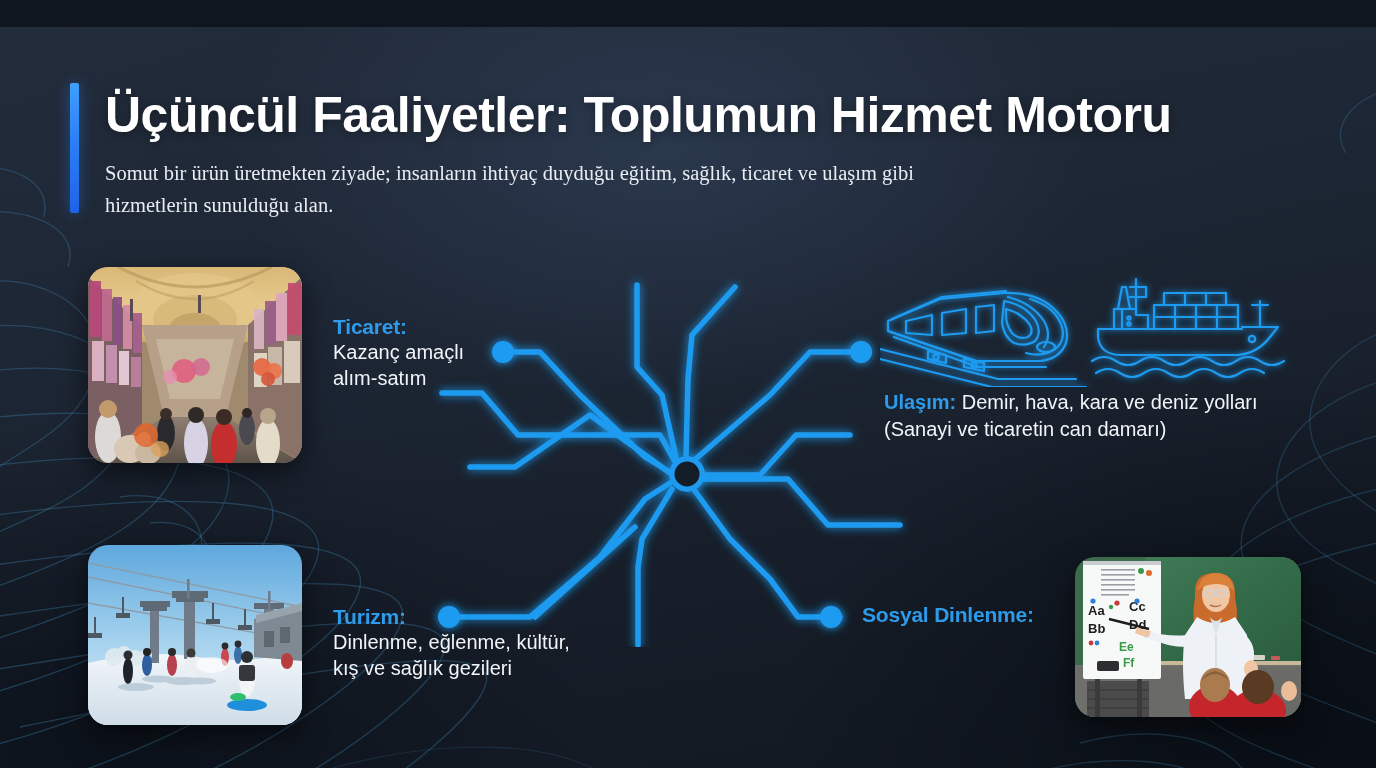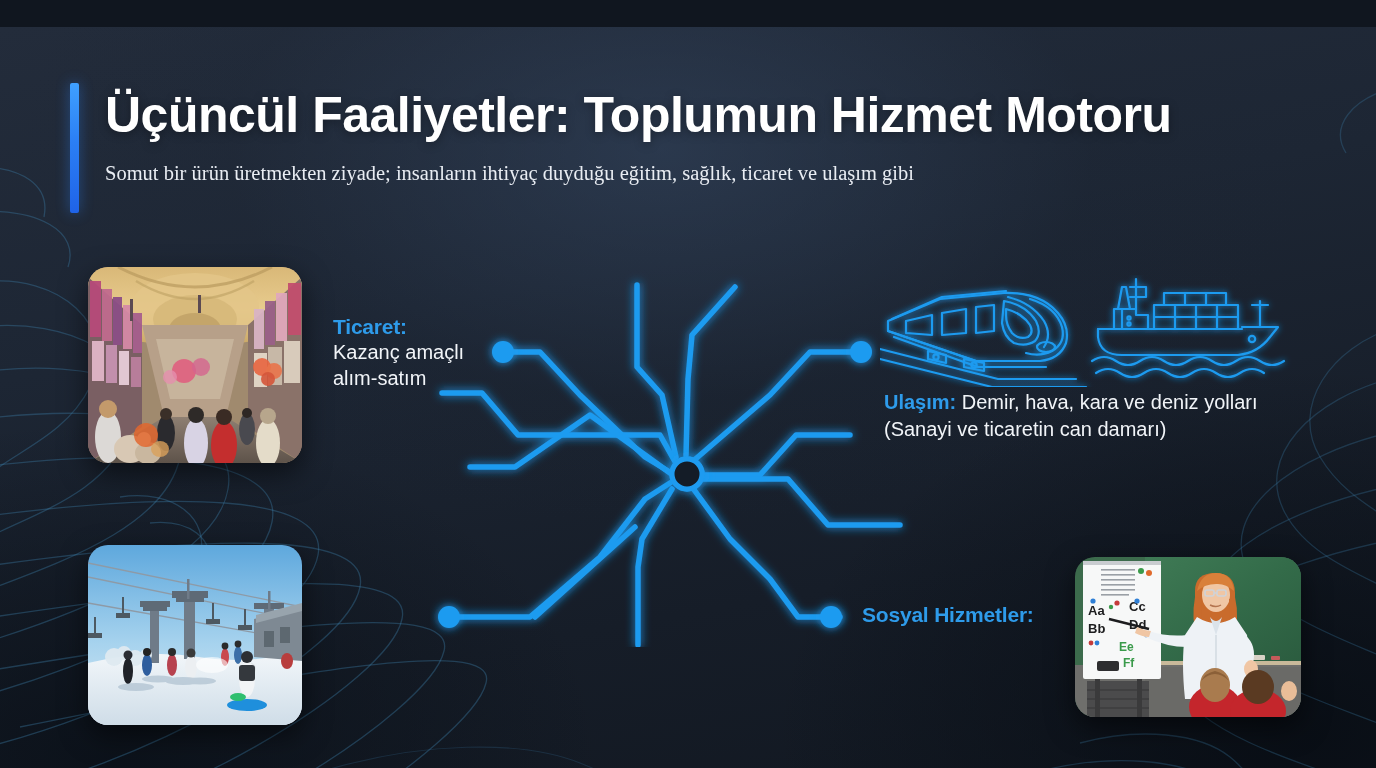--- a/index.html
+++ b/index.html
@@ -165,20 +165,21 @@
       <path d="M330,742 C 420,716 520,712 580,736 C 625,754 650,770 660,784"></path>
       <path d="M360,768 C 440,748 530,744 586,764"></path>
       <path d="M760,760 C 830,742 910,744 955,768"></path>
     </g>
   </svg>
 
   <div class="header-bar"></div>
   <div class="title">Üçüncül Faaliyetler: Toplumun Hizmet Motoru</div>
   <div class="subtitle">
     <span>Somut bir ürün üretmekten ziyade; insanların ihtiyaç duyduğu eğitim, sağlık, ticaret ve ulaşım gibi</span>
+    <span style="text-align:left;">hizmetlerin sunulduğu alan.</span>
   </div>
 
   <div class="photo" id="photo-bazaar">
     <svg viewBox="0 0 214 196" preserveAspectRatio="xMidYMid slice">
       <defs>
         <linearGradient id="bzCeil" x1="0" y1="0" x2="0" y2="1">
           <stop offset="0%" stop-color="#d9b878"></stop>
           <stop offset="55%" stop-color="#e8cc8e"></stop>
           <stop offset="100%" stop-color="#c9a765"></stop>
         </linearGradient>
@@ -588,18 +589,25 @@
       <span>Kazanç amaçlı</span>
       <span>alım-satım</span>
     </div>
   </div>
 
   <div class="callout" id="callout-ulasim">
     <div class="line1"><b>Ulaşım:</b><span> Demir, hava, kara ve deniz yolları</span></div>
     <div class="line2">(Sanayi ve ticaretin can damarı)</div>
   </div>
 
+  <div class="callout" id="callout-turizm">
+    <div class="cap">Turizm:</div>
+    <div class="body">
+      <span>Dinlenme, eğlenme, kültür,</span>
+      <span>kış ve sağlık gezileri</span>
+    </div>
+  </div>
 
   <div class="callout" id="callout-sosyal">
-    <div class="cap">Sosyal Hizmetler:</div>
+    <div class="cap">Sosyal Dinlenme:</div>
   </div>
 
 </div>
 
 </body></html>

